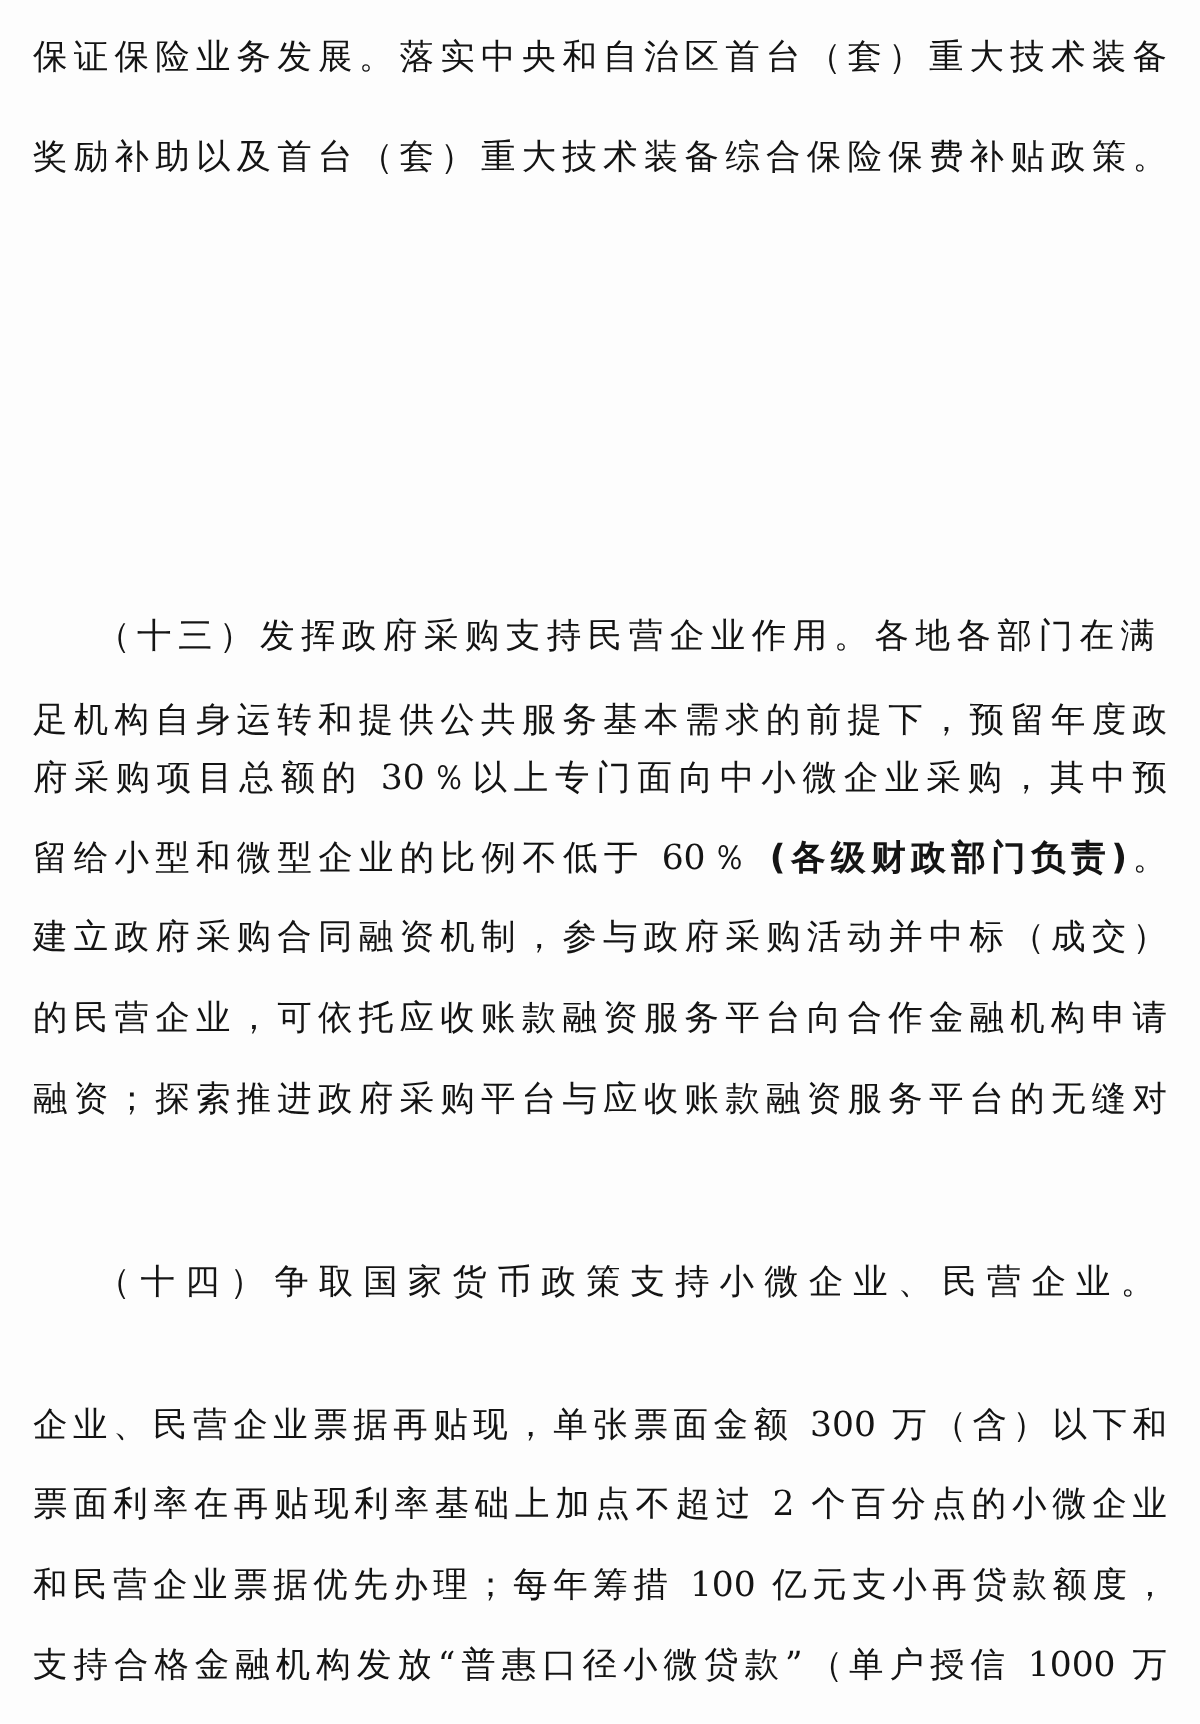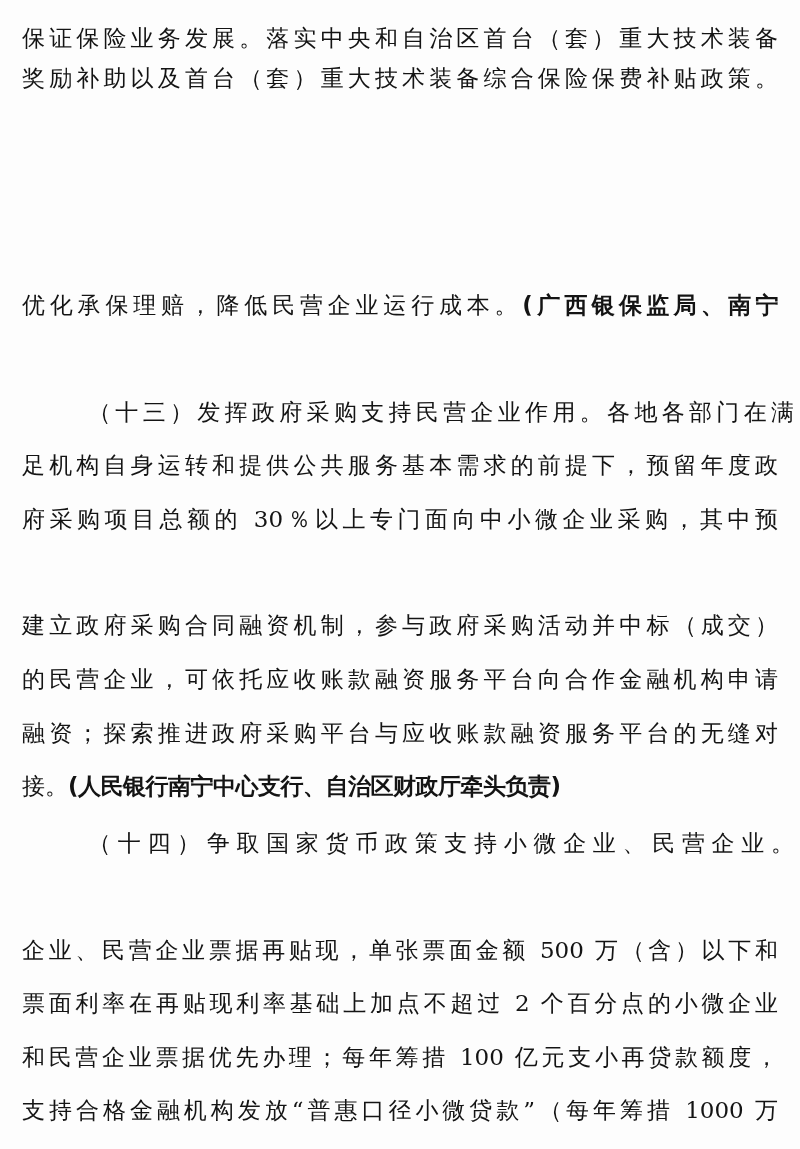--- a/index.html
+++ b/index.html
@@ -16,42 +16,41 @@
       width: 756px;
       height: 40px;
       line-height: 40px;
       font-size: 23px;
       white-space: nowrap;
       text-align: justify;
       text-align-last: justify;
       letter-spacing: 0;
     }
     .line.short { text-align-last: left; }
-    .line.indent { left: 88px; width: 706px; }
+    .line.indent { left: 64px; width: 706px; margin-top: 12px; }
     .seg { display: inline; }
     .bold {
       font-family: "DejaVu Sans", "Liberation Sans", sans-serif;
       font-weight: bold;
       letter-spacing: -0.5px;
     }
   </style>
 </head>
 <body>
 
 <div class="page">
   <div class="line" style="top:18px"><span class="seg">保证保险业务发展。落实中央和自治区首台（套）重大技术装备</span></div>
-  <div class="line" style="top:58px"><span class="seg">奖励补助以及首台（套）重大技术装备综合保险保费补贴政策。</span></div>
-  <div class="line" style="top:285px"><span class="seg">优化承保理赔，降低民营企业运行成本。</span><span class="seg bold">(广西银保监局、南宁</span></div>
+  <div class="line" style="top:85px"><span class="seg">奖励补助以及首台（套）重大技术装备综合保险保费补贴政策。</span></div>
 
   <div class="line indent" style="top:392px"><span class="seg">（十三）发挥政府采购支持民营企业作用。各地各部门在满</span></div>
-  <div class="line" style="top:445px"><span class="seg">足机构自身运转和提供公共服务基本需求的前提下，预留年度政</span></div>
+  <div class="line" style="top:460px"><span class="seg">足机构自身运转和提供公共服务基本需求的前提下，预留年度政</span></div>
   <div class="line" style="top:499px"><span class="seg">府采购项目总额的 30％以上专门面向中小微企业采购，其中预</span></div>
+  <div class="line" style="top:552px"><span class="seg">留给小型和微型企业的比例不低于 60％ </span><span class="seg bold">(各级财政部门负责)</span><span class="seg">。</span></div>
   <div class="line" style="top:605px"><span class="seg">建立政府采购合同融资机制，参与政府采购活动并中标（成交）</span></div>
   <div class="line" style="top:659px"><span class="seg">的民营企业，可依托应收账款融资服务平台向合作金融机构申请</span></div>
   <div class="line" style="top:713px"><span class="seg">融资；探索推进政府采购平台与应收账款融资服务平台的无缝对</span></div>
-  <div class="line short" style="top:766px"><span class="seg">接。</span><span class="seg bold">(人民银行南宁中心支行、自治区财政厅牵头负责)</span></div>
 
   <div class="line indent" style="top:823px"><span class="seg">（十四）争取国家货币政策支持小微企业、民营企业。</span></div>
-  <div class="line" style="top:930px"><span class="seg">企业、民营企业票据再贴现，单张票面金额 500 万（含）以下和</span></div>
+  <div class="line" style="top:930px"><span class="seg">企业、民营企业票据再贴现，单张票面金额 300 万（含）以下和</span></div>
   <div class="line" style="top:983px"><span class="seg">票面利率在再贴现利率基础上加点不超过 2 个百分点的小微企业</span></div>
   <div class="line" style="top:1037px"><span class="seg">和民营企业票据优先办理；每年筹措 100 亿元支小再贷款额度，</span></div>
-  <div class="line" style="top:1090px"><span class="seg">支持合格金融机构发放“普惠口径小微贷款”（每年筹措 1000 万</span></div>
+  <div class="line" style="top:1090px"><span class="seg">支持合格金融机构发放“普惠口径小微贷款”（单户授信 1000 万</span></div>
 </div>
 
 </body></html>

